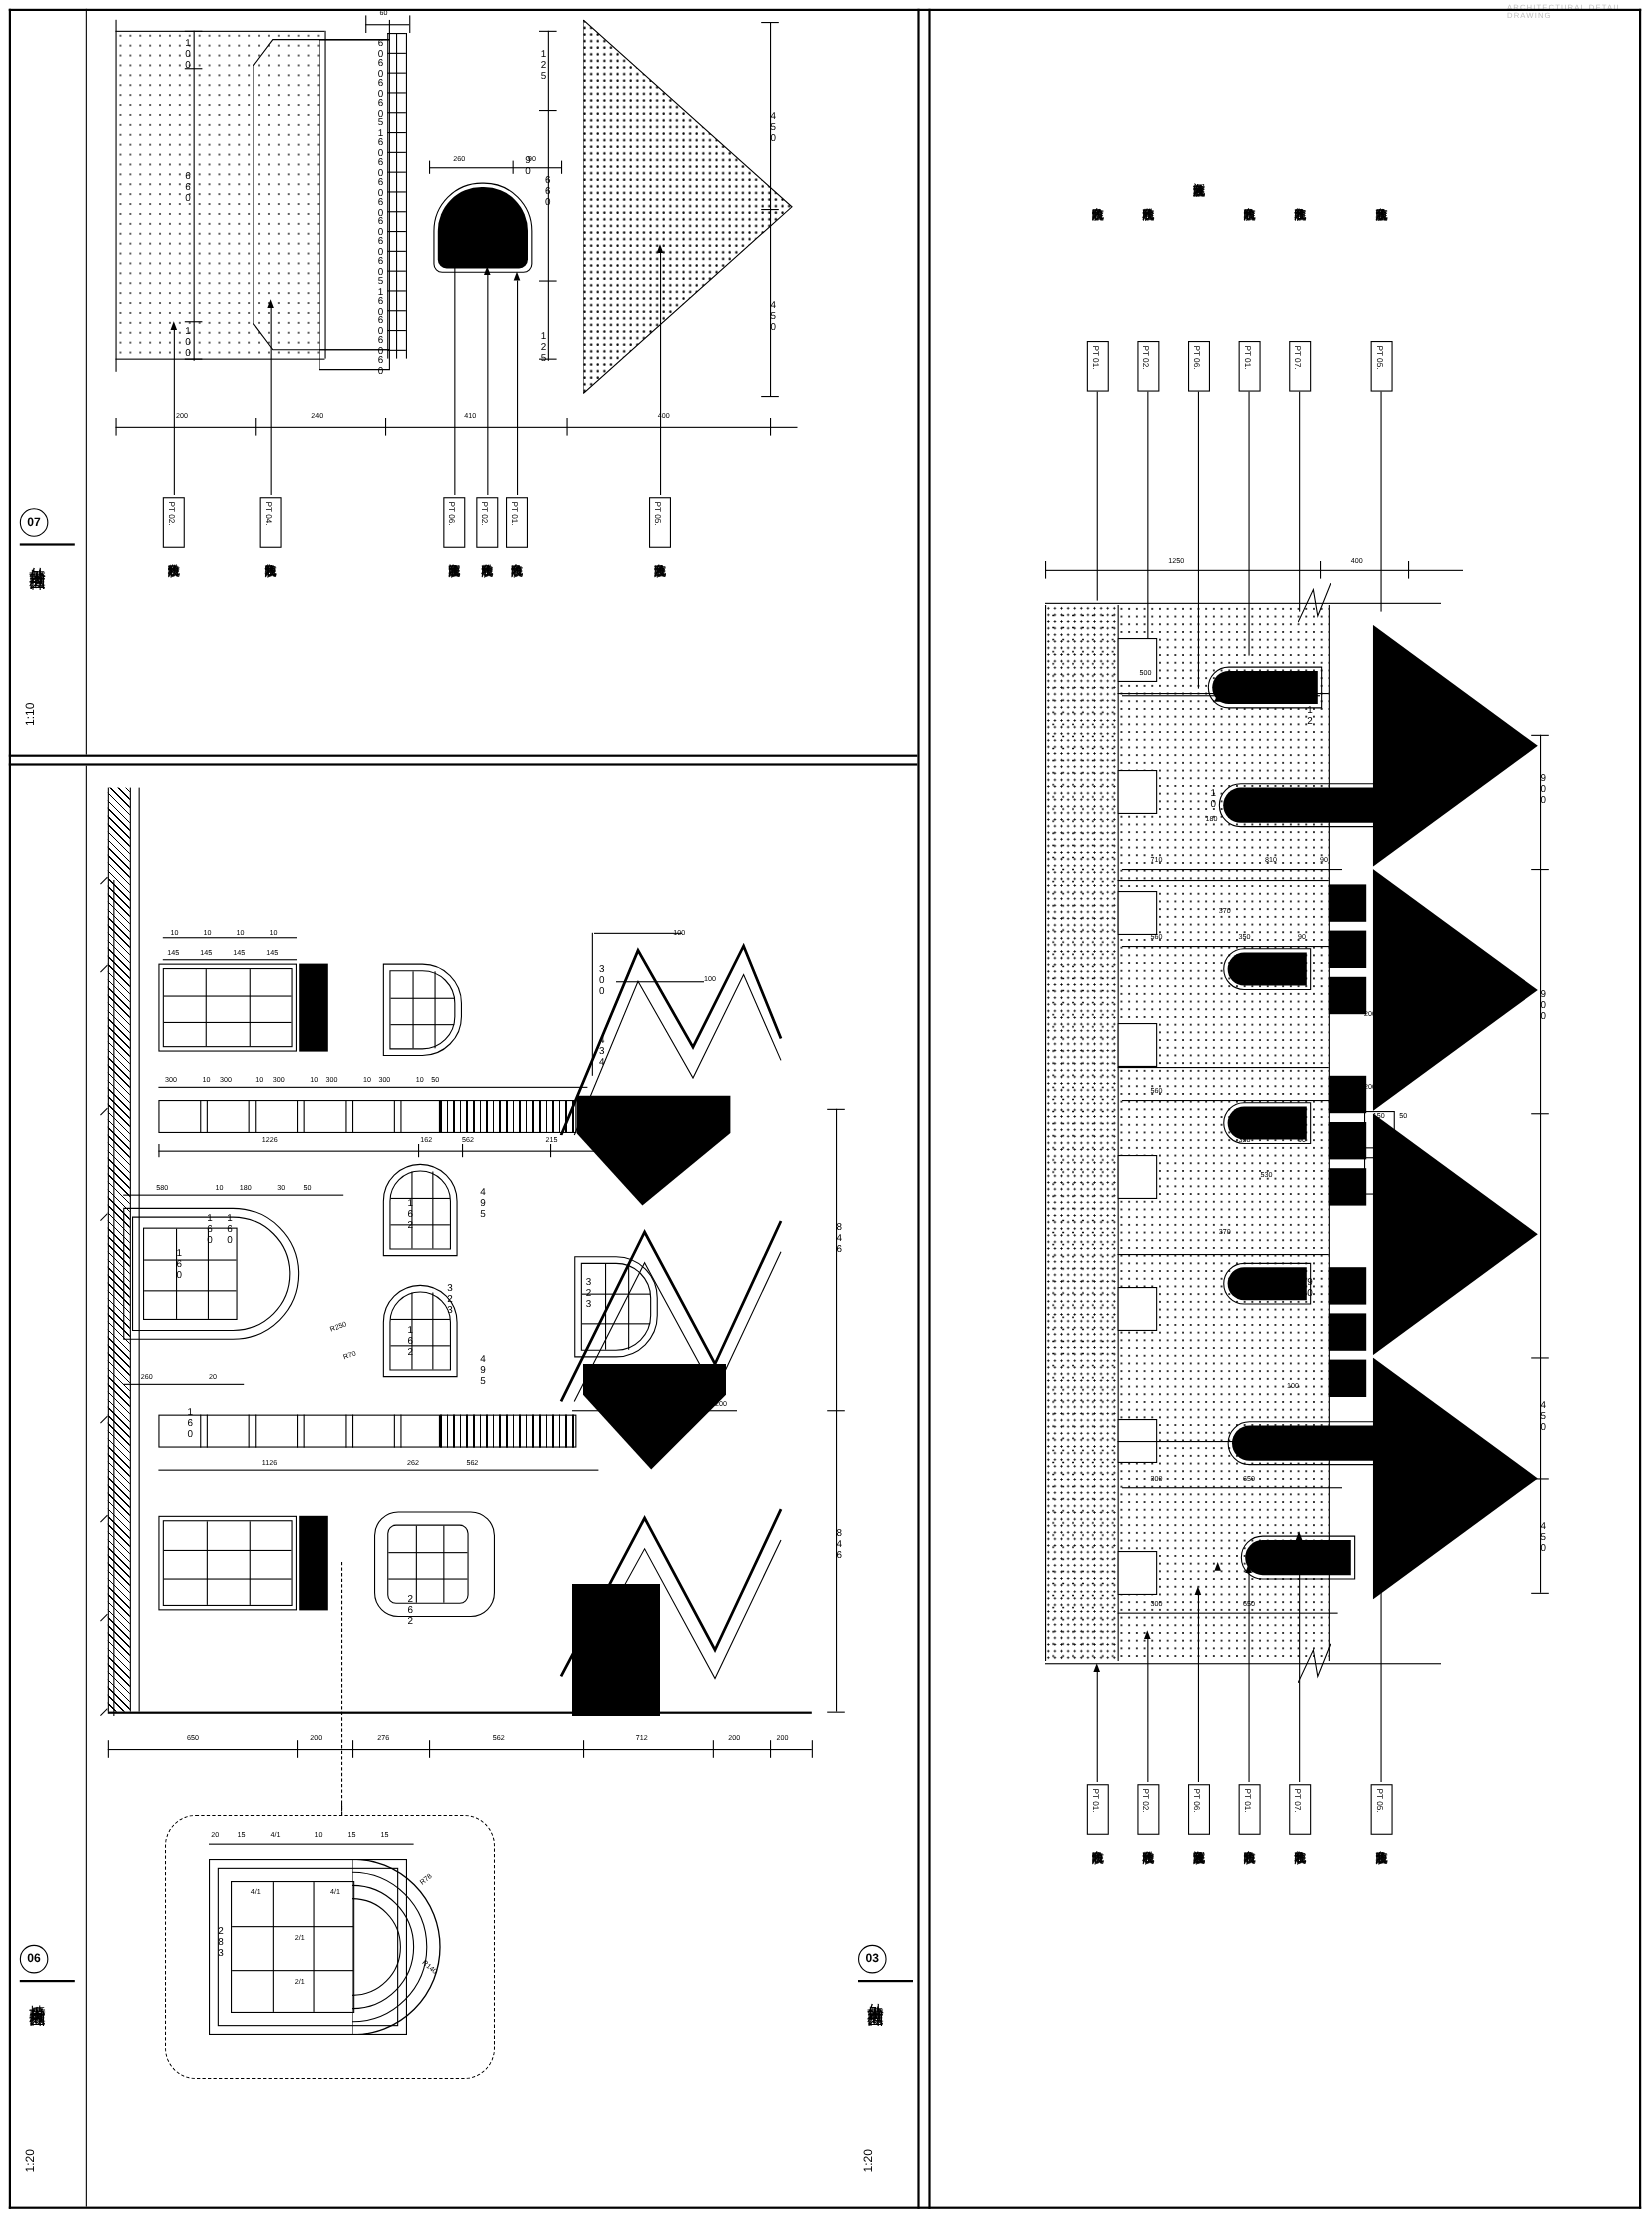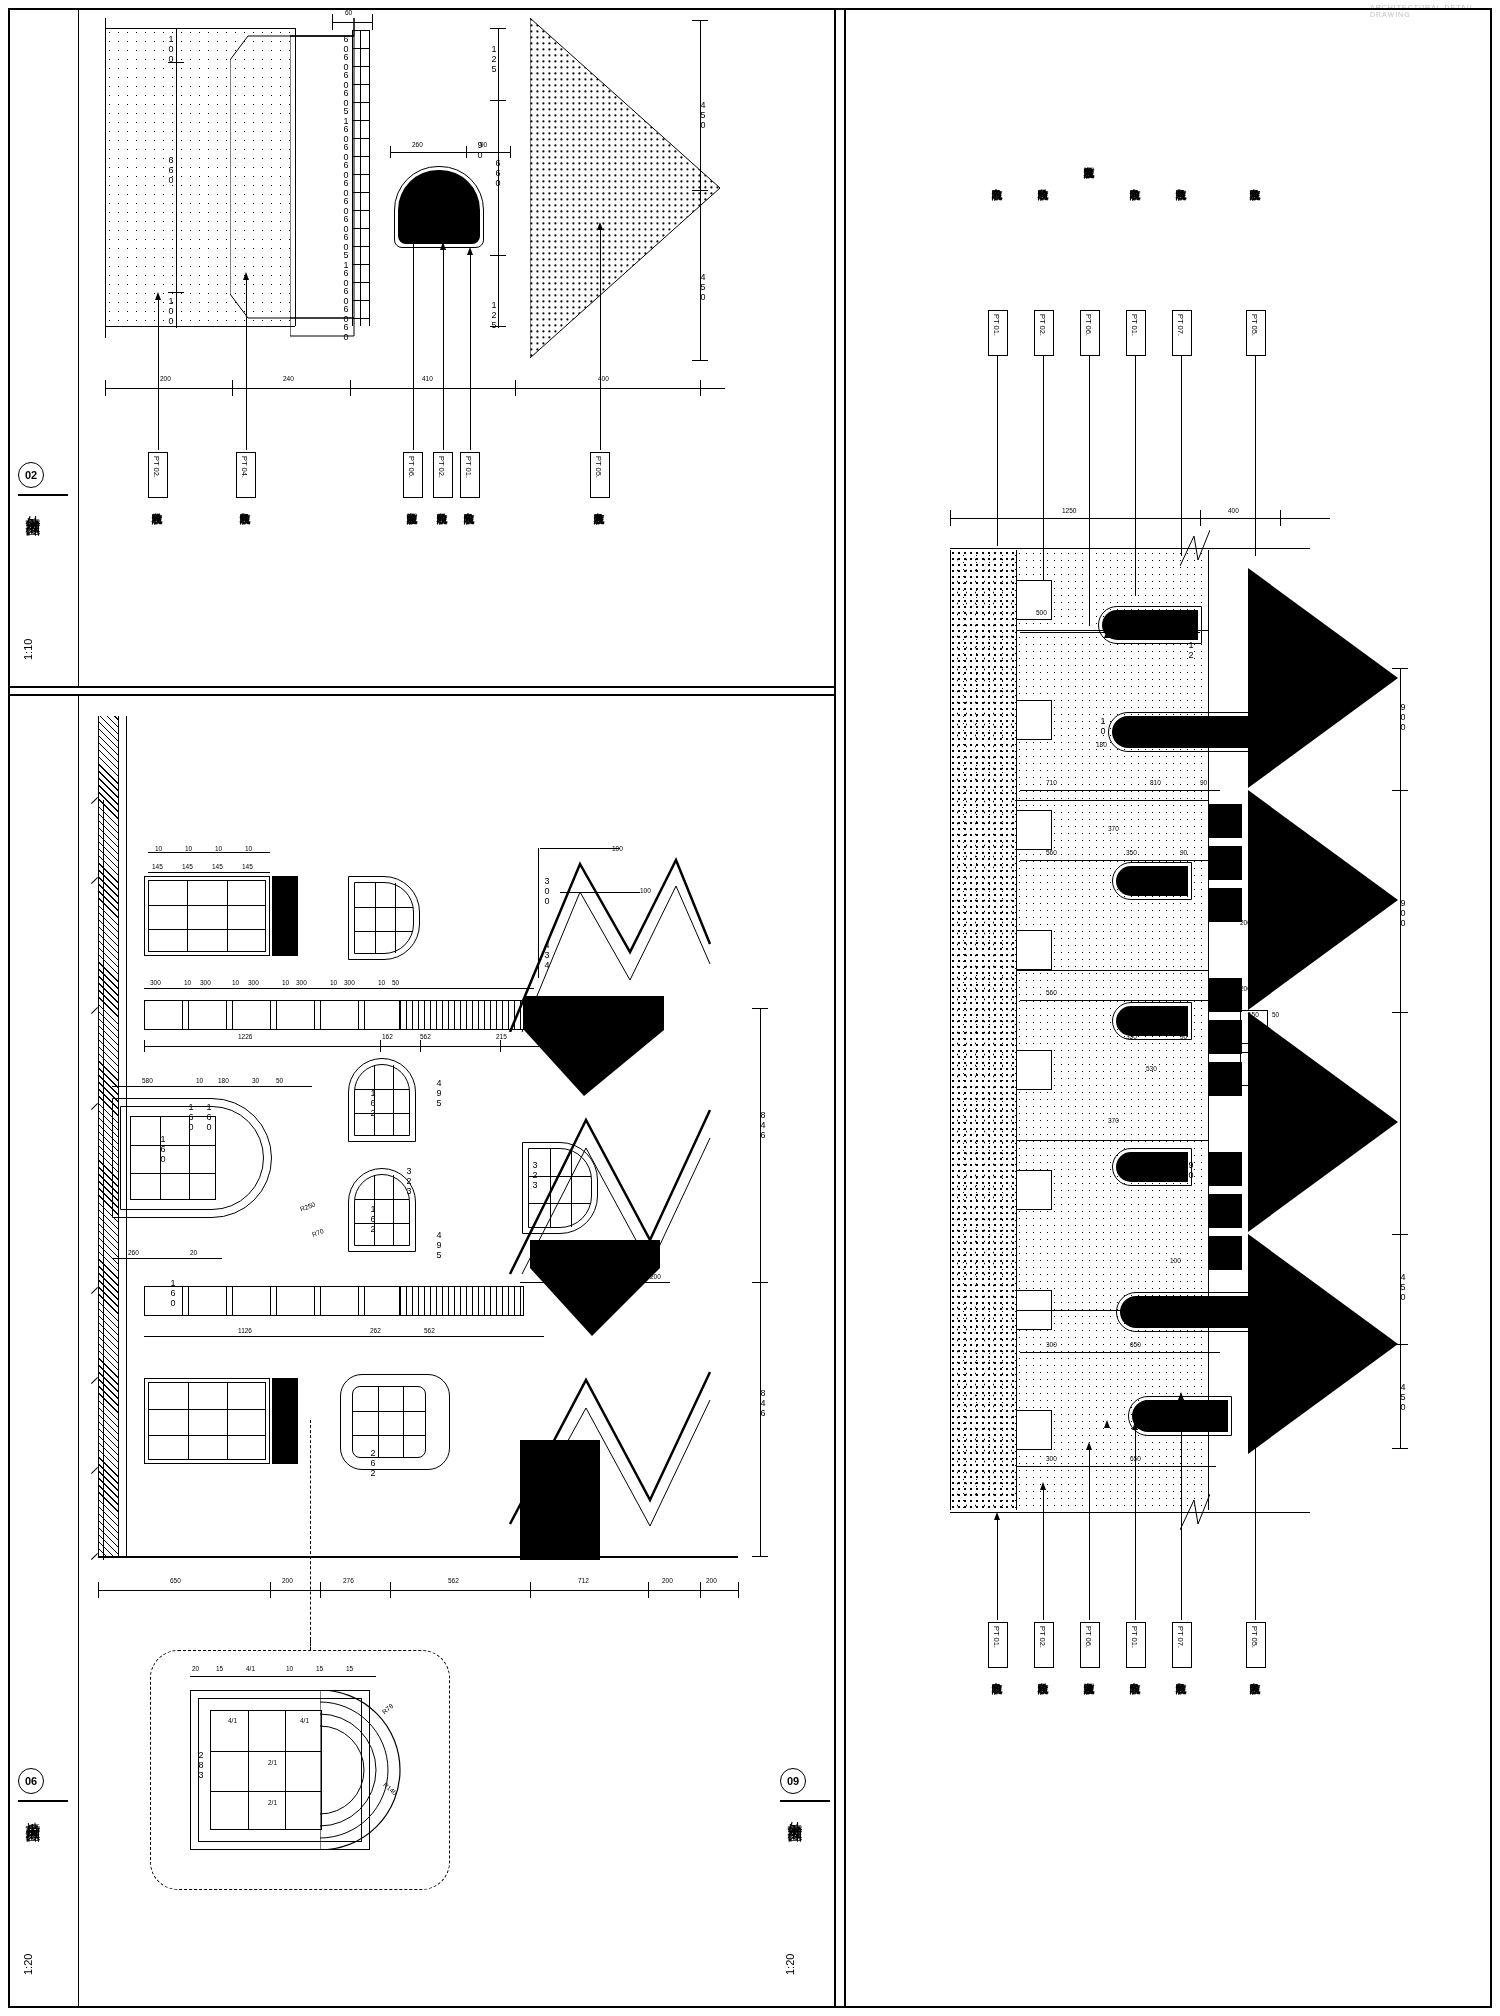--- a/index.html
+++ b/index.html
@@ -96,21 +96,21 @@
   <div class="frameline" style="left:844px; top:8px; width:2px; height:2000px;"></div>
 
   <div class="frameline" style="left:8px; top:686px; width:826px; height:2px;"></div>
   <div class="frameline" style="left:8px; top:694px; width:826px; height:2px;"></div>
 
   <div class="frameline" style="left:78px; top:8px; width:1px; height:678px;"></div>
   <div class="frameline" style="left:78px; top:696px; width:1px; height:1310px;"></div>
 
   <div>
 
-    <div class="circ" style="left:18px; top:462px; width:26px; height:26px;">02</div>
+    <div class="circ" style="left:18px; top:462px; width:26px; height:26px;">07</div>
     <div class="ln h2" style="left:18px; top:494px; width:50px;"></div>
     <div class="vtxt" style="left:26px; top:504px; font-size:15px; letter-spacing:1px;">外墙节点大样图</div>
     <div class="rot90" style="left:22px; top:660px; font-size:11px;">1:10</div>
 
     <div class="dots" style="left:105px; top:28px; width:190px; height:300px;"></div>
     <div class="ln v1" style="left:105px; top:18px; width:1px; height:320px;"></div>
     <div class="ln v1" style="left:295px; top:28px; width:1px; height:298px;"></div>
     <div class="ln h1" style="left:105px; top:28px; width:190px;"></div>
     <div class="ln h1" style="left:105px; top:326px; width:190px;"></div>
 
@@ -612,21 +612,21 @@
       <div class="tick" style="left:90px; top:1106px;"></div>
       <div class="tick" style="left:90px; top:1290px;"></div>
       <div class="tick" style="left:90px; top:1380px;"></div>
       <div class="tick" style="left:90px; top:1470px;"></div>
       <div class="tick" style="left:90px; top:1556px;"></div>
     </div>
   </div>
 
   <div>
 
-    <div class="circ" style="left:780px; top:1768px; width:26px; height:26px;">09</div>
+    <div class="circ" style="left:780px; top:1768px; width:26px; height:26px;">03</div>
     <div class="ln h2" style="left:780px; top:1800px; width:50px;"></div>
     <div class="vtxt" style="left:788px; top:1810px; font-size:15px; letter-spacing:1px;">外墙节点大样图</div>
     <div class="rot90" style="left:784px; top:1975px; font-size:11px;">1:20</div>
 
     <div style="position:absolute; left:988px; top:310px;">
       <div class="box" style="left:0; top:0; width:20px; height:46px;"></div>
       <div class="vtxt sm" style="left:4px; top:4px; writing-mode:vertical-rl; text-orientation:sideways;">PT 01.</div>
       <div class="vtxt" style="left:3px; top:-130px; font-size:11px;">白色防水乳胶漆</div>
     </div>
     <div style="position:absolute; left:1034px; top:310px;">

